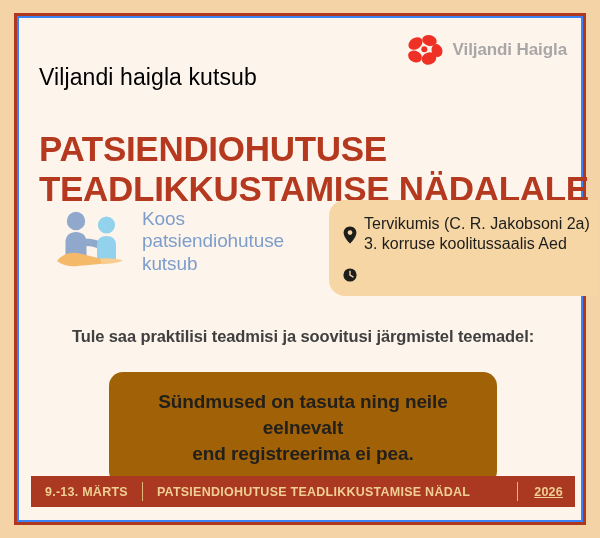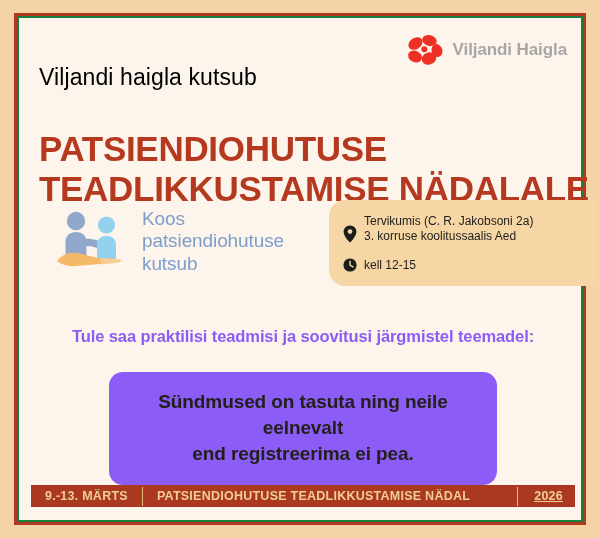--- a/index.html
+++ b/index.html
@@ -30,21 +30,21 @@
     width: 572px;
     height: 512px;
     box-sizing: border-box;
     border: 3px solid #b0381f;
     background: #fdf4ec;
   }
   .card-inner {
     position: absolute;
     left: 0; top: 0; right: 0; bottom: 0;
     box-sizing: border-box;
-    border: 2px solid #15803d;
+    border: 2px solid #3b82f6;
     background: #fdf4ec;
   }
 
   
   .brand {
     position: absolute;
     right: 14px;
     top: 15px;
     display: flex;
     align-items: center;
@@ -109,76 +109,76 @@
     left: 310px;
     top: 182px;
     width: 268px;
     box-sizing: border-box;
     background: #f6d6a4;
     border-radius: 16px 0 0 16px;
     padding: 14px 10px 14px 14px;
   }
   .detail-row {
     display: flex;
-    align-items: flex-end;
+    align-items: center;
     gap: 7px;
     color: #1d1d1b;
-    font-size: 12px;
+    font-size: 16px;
     line-height: 1.22;
   }
   .detail-row + .detail-row { margin-top: 13px; }
   .detail-icon {
     flex: 0 0 auto;
     width: 14px;
     margin-top: 2px;
     display: block;
   }
   .detail-text .ln { display: block; white-space: nowrap; }
 
   
   .lead {
     position: absolute;
     left: 0;
     top: 309px;
     width: 568px;
     text-align: center;
-    color: #8b5cf6;
+    color: #404040;
     font-size: 16.5px;
     font-weight: 700;
     letter-spacing: -0.1px;
   }
 
   
   .note {
     position: absolute;
     left: 90px;
     top: 354px;
     width: 388px;
     box-sizing: border-box;
-    background: #8b5cf6;
+    background: #a16207;
     border-radius: 14px;
     padding: 17px 20px 19px;
     text-align: center;
   }
   .note-text {
     color: #23201c;
     font-size: 19px;
     font-weight: 700;
     line-height: 1.36;
     letter-spacing: -0.1px;
   }
   .note-text .ln { display: block; }
 
   
   .footer {
     position: absolute;
     left: 12px;
     bottom: 13px;
     width: 544px;
-    height: 22px;
+    height: 31px;
     background: #ab3821;
     display: flex;
     align-items: center;
     box-sizing: border-box;
     padding: 0 12px 0 14px;
   }
   .footer-seg {
     color: #f0cf93;
     font-size: 12.5px;
     font-weight: 700;
@@ -256,23 +256,20 @@
           <div class="detail-text">
             <span class="ln">Tervikumis (C. R. Jakobsoni 2a)</span>
             <span class="ln">3. korruse koolitussaalis Aed</span>
           </div>
         </div>
         <div class="detail-row">
           <svg class="detail-icon" width="14" height="14" viewBox="0 0 14 14" aria-hidden="true">
             <circle cx="7" cy="7" r="6.6" fill="#1d1d1b"></circle>
             <path d="M7 3.1 L7 7.2 L10 8.9" stroke="#f6d6a4" stroke-width="1.4" fill="none" stroke-linecap="round"></path>
           </svg>
-          <div class="detail-text">
-            <span class="ln">kell 12-15</span>
-          </div>
         </div>
       </div>
 
       <div class="lead">Tule saa praktilisi teadmisi ja soovitusi järgmistel teemadel:</div>
 
       <div class="note">
         <div class="note-text">
           <span class="ln">Sündmused on tasuta ning neile eelnevalt</span>
           <span class="ln">end registreerima ei pea.</span>
         </div>

